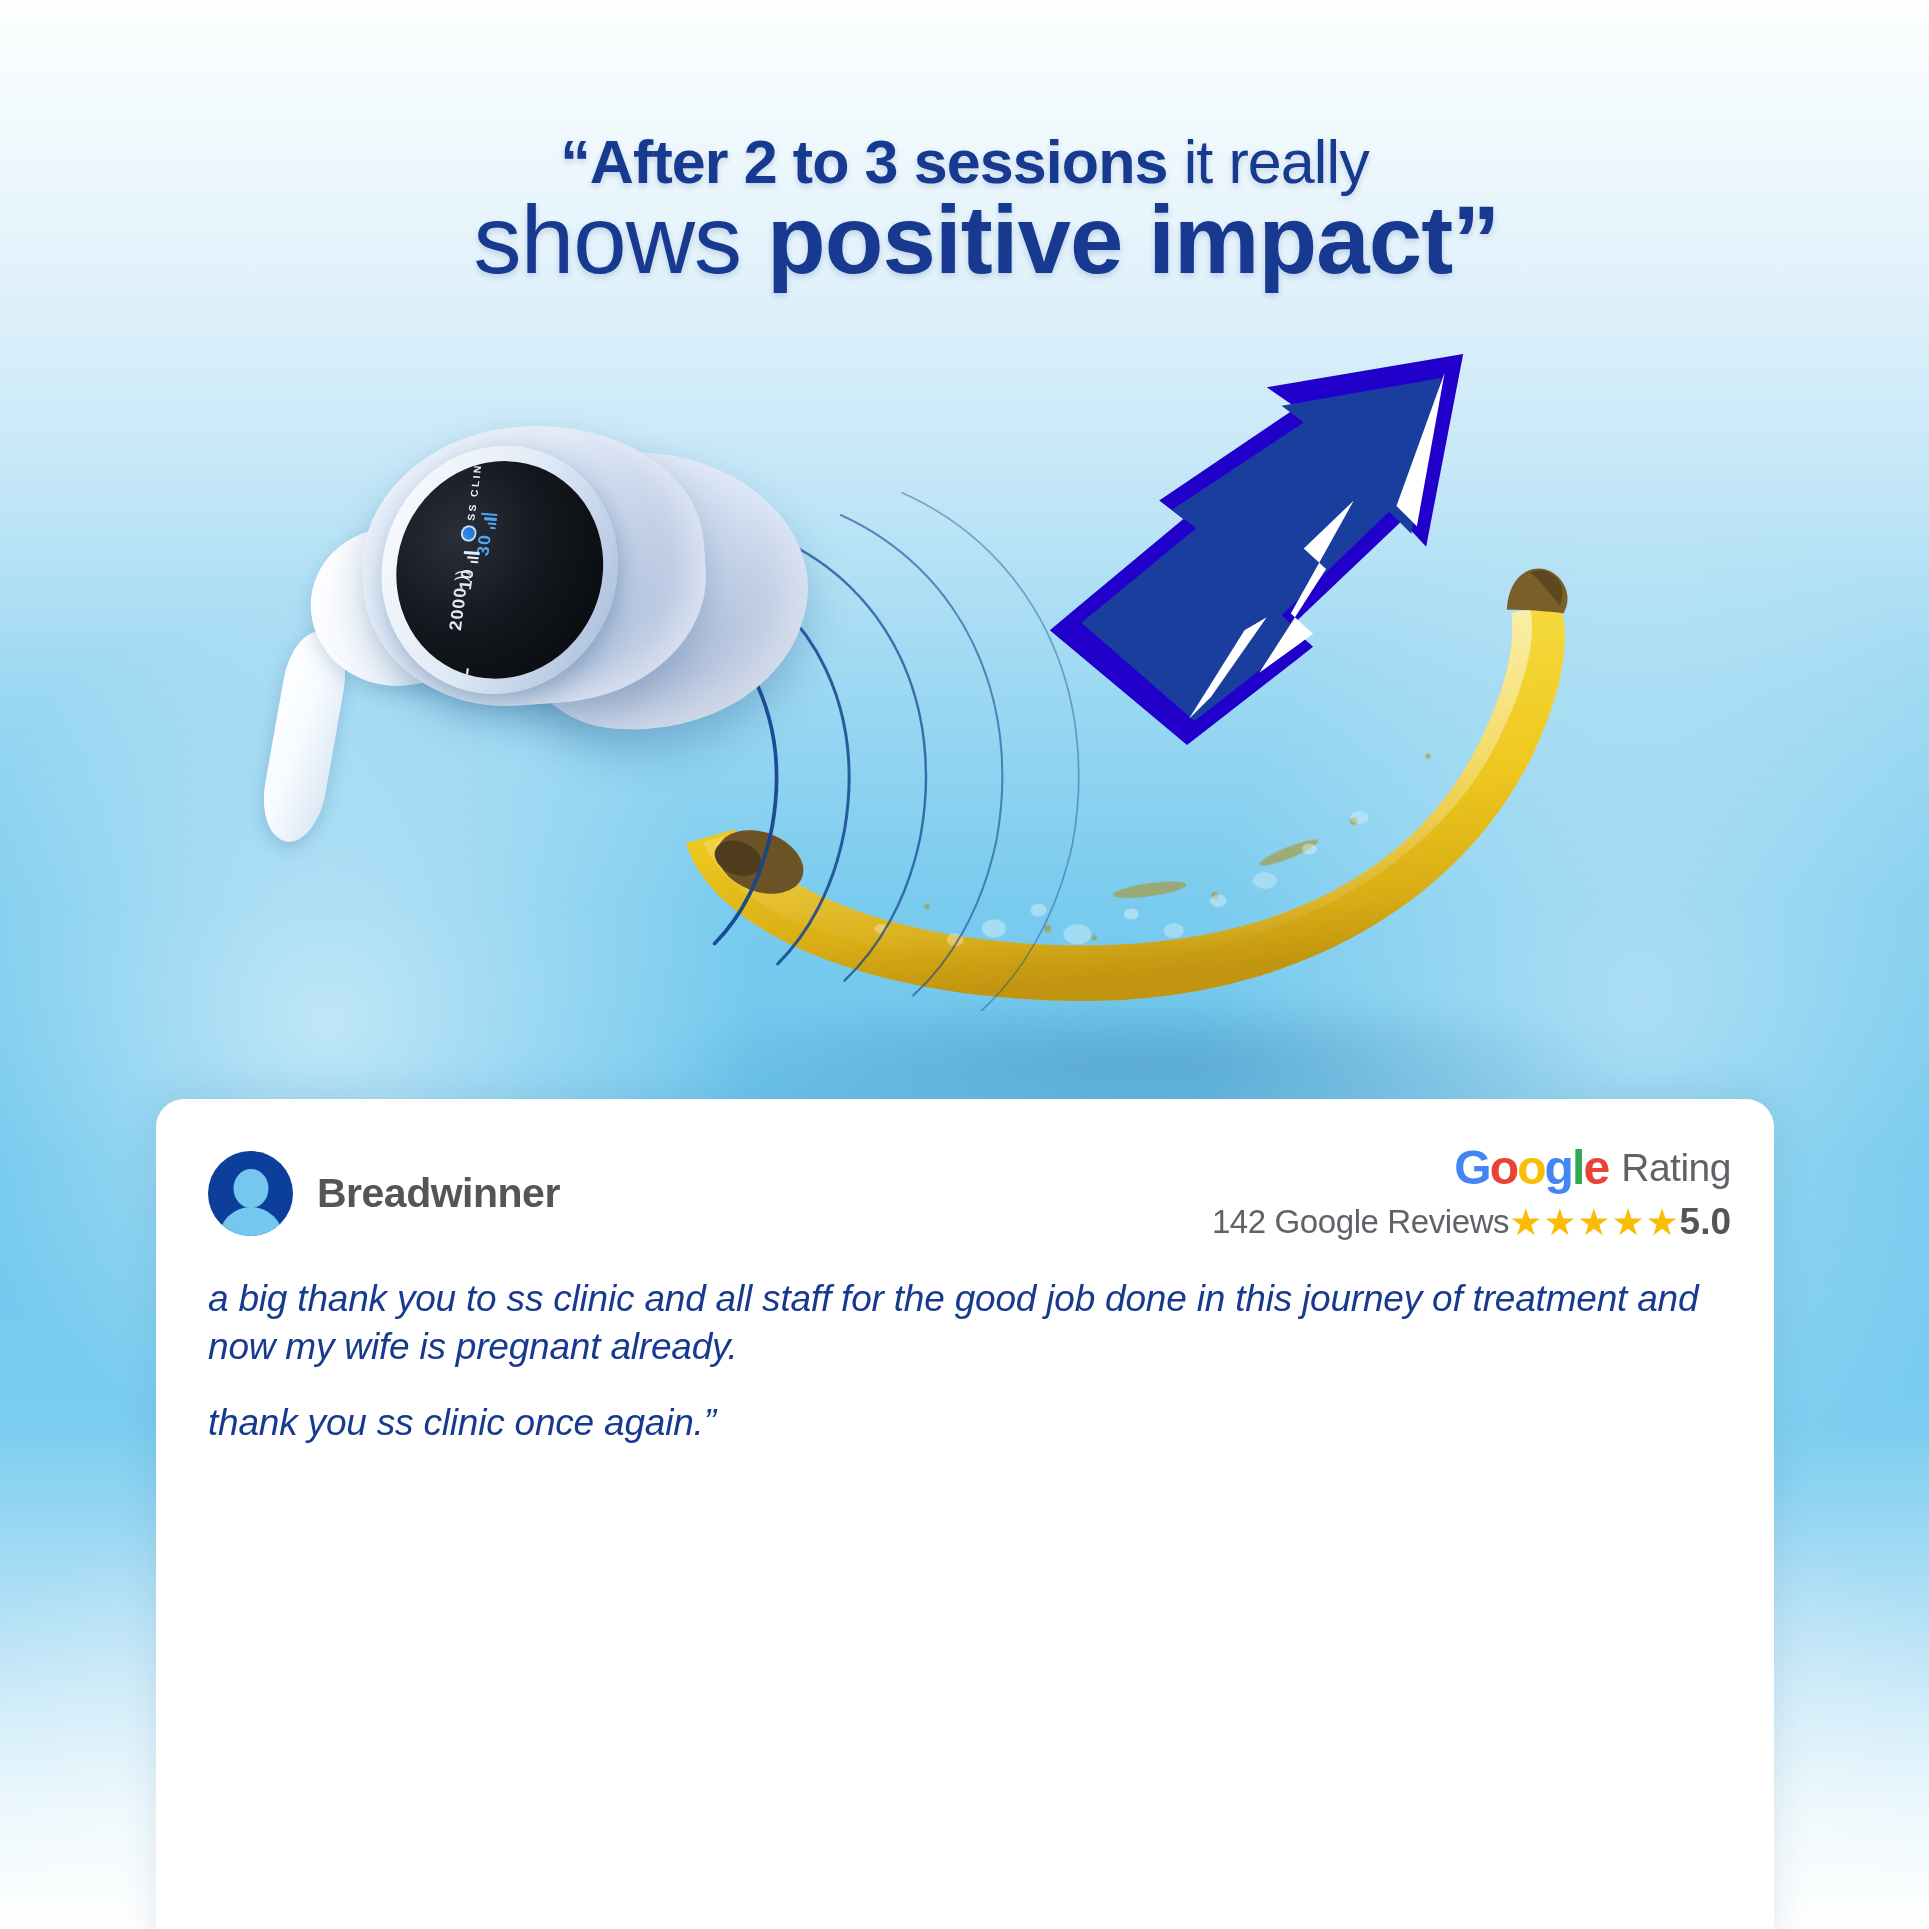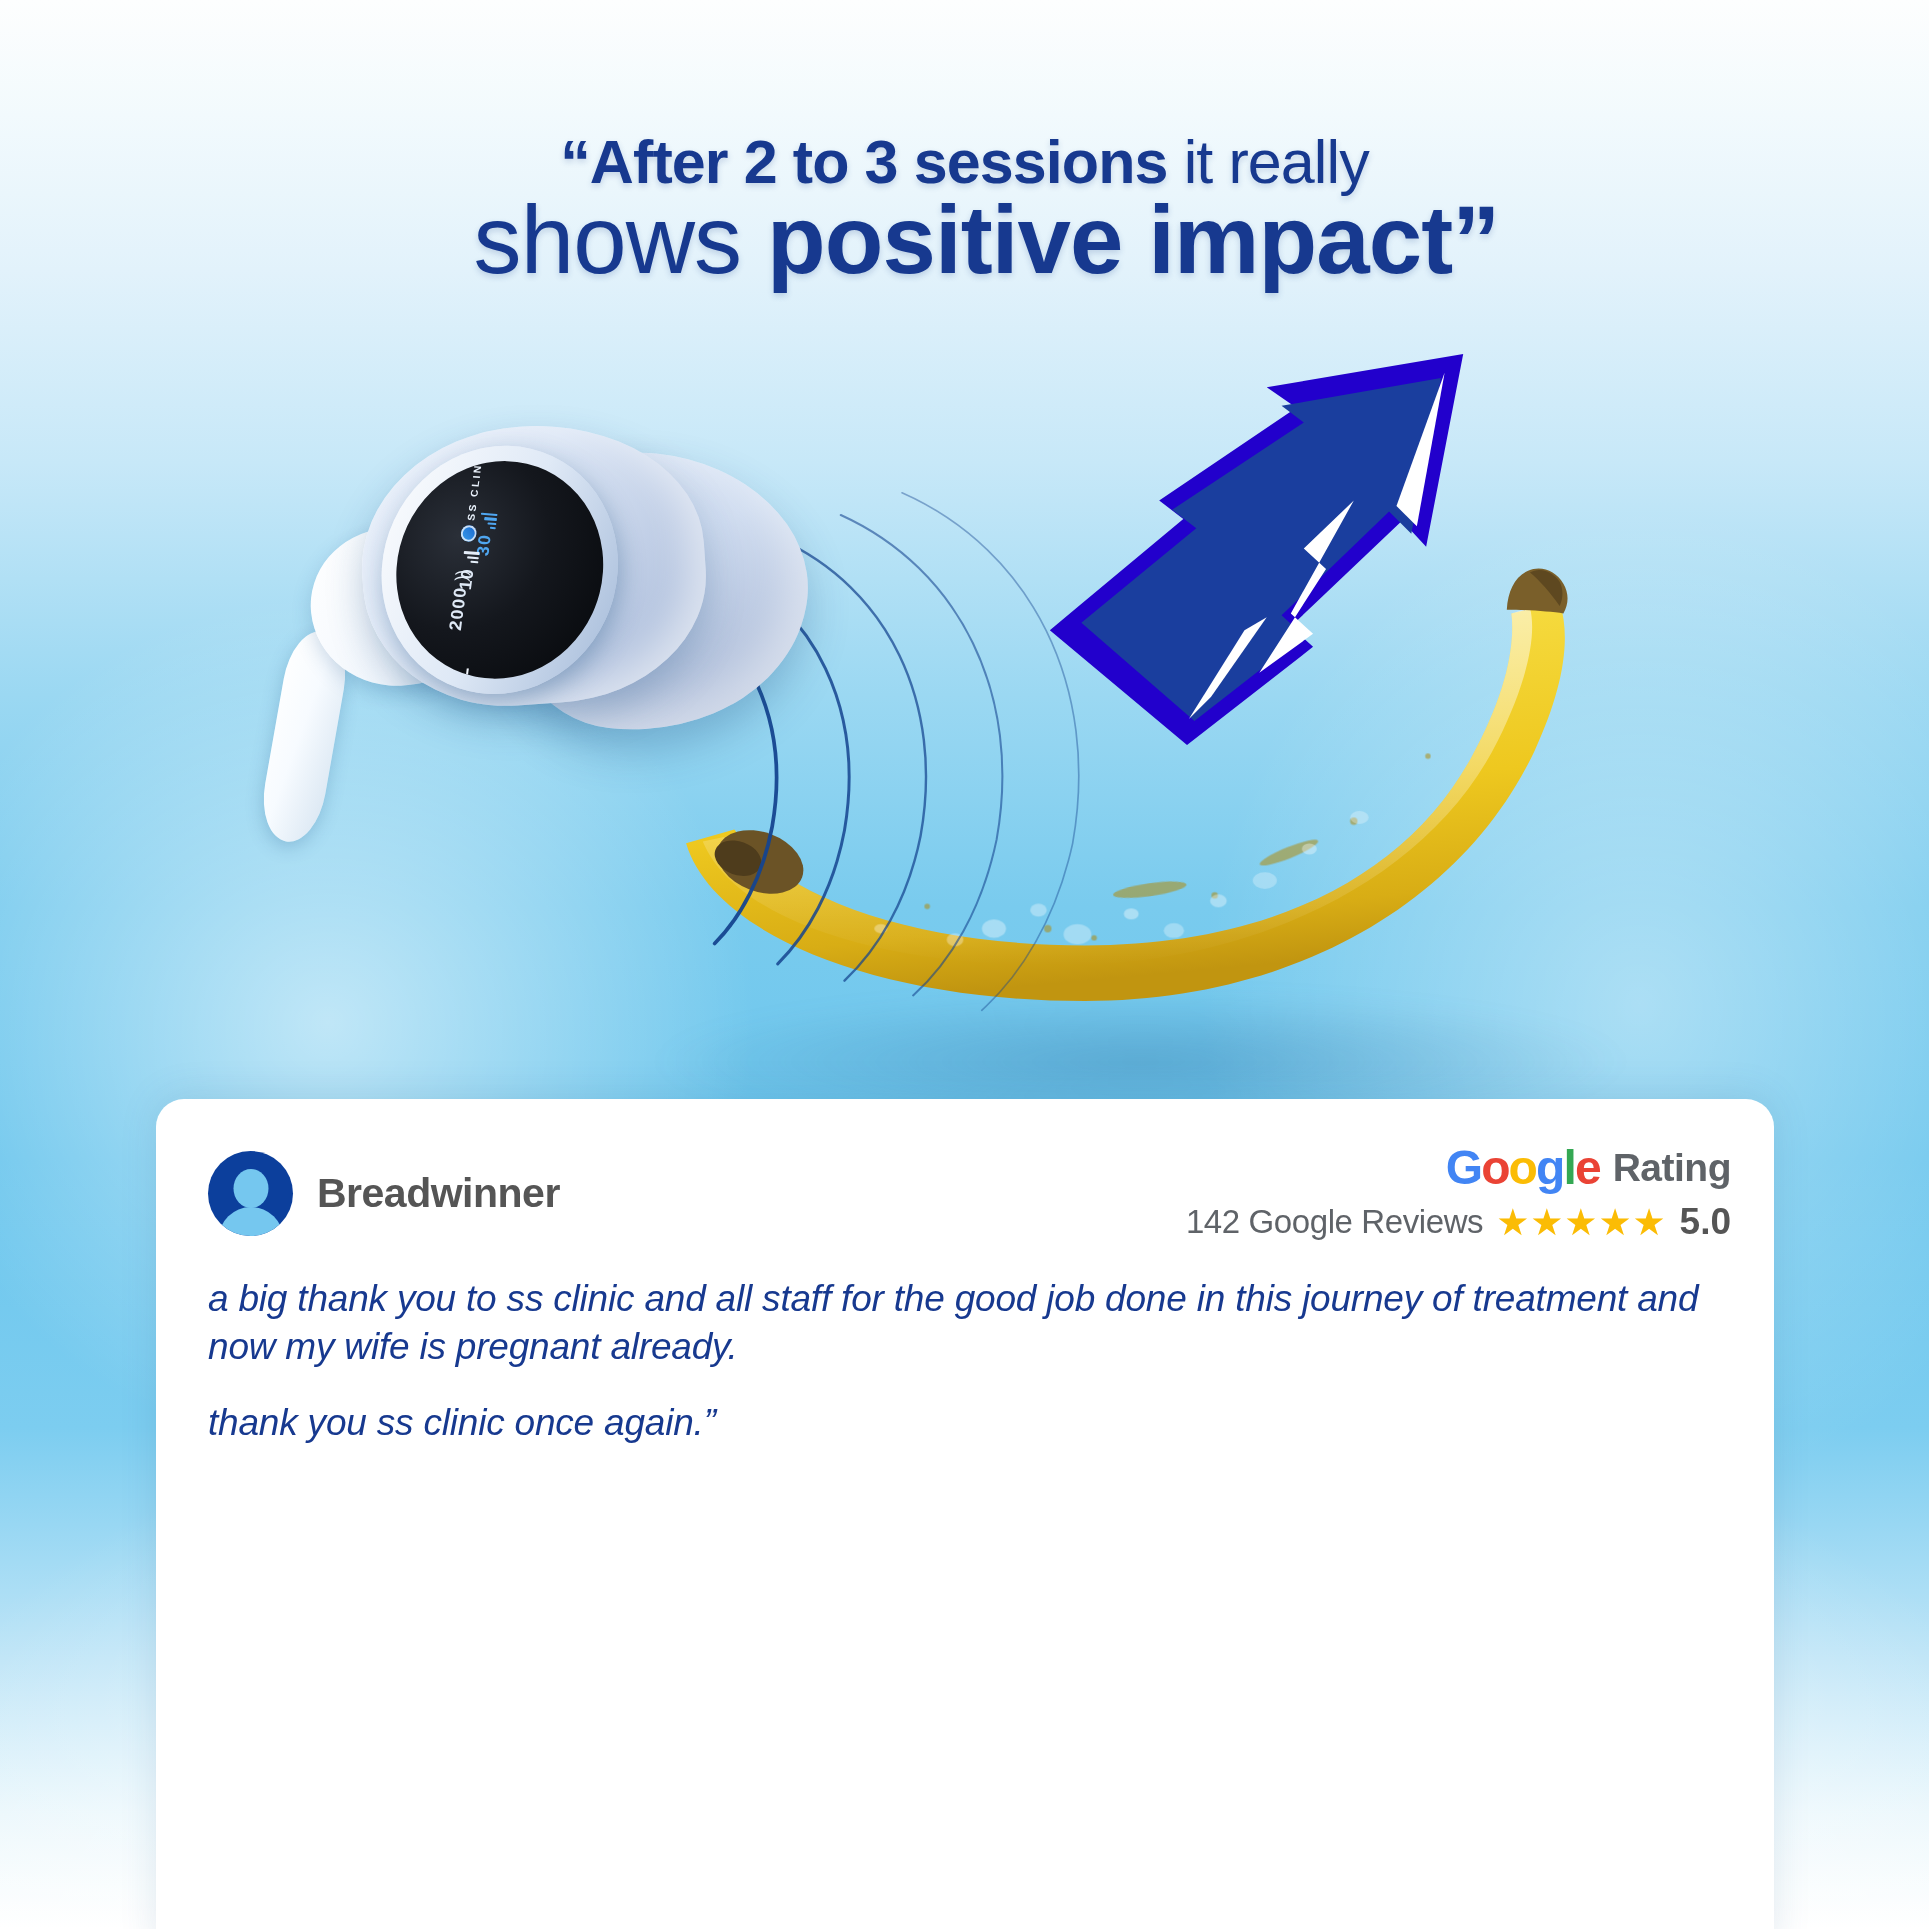--- a/index.html
+++ b/index.html
@@ -113,22 +113,22 @@
   #avatar .head{position:absolute;left:50%;top:17.6px;transform:translateX(-50%);
     width:35px;height:39px;border-radius:50%;background:#75c7ef;}
   #avatar .body{position:absolute;left:50%;top:56px;transform:translateX(-50%);
     width:65px;height:56px;border-radius:33px 33px 0 0;background:#75c7ef;}
   #uname{font-size:41px;font-weight:800;color:#555555;letter-spacing:-0.5px;}
 
   #grate{position:absolute;right:0;top:0;text-align:right;margin-left:44px;}
   #grate-top{display:flex;align-items:center;justify-content:flex-end;gap:13px;}
   #glogo{font-size:48px;font-weight:700;letter-spacing:-1.9px;line-height:1;}
   #glogo span{display:inline;}
-  #rating-word{font-size:39px;color:#5f6368;font-weight:700;letter-spacing:-0.5px;}
-  #grate-bot{display:flex;align-items:center;justify-content:flex-end;gap:13px;margin-top:9.3px;}
+  #rating-word{font-size:39px;color:#5f6368;font-weight:400;letter-spacing:-0.5px;}
+  #grate-bot{display:flex;align-items:center;justify-content:flex-end;margin-top:9.3px;}
   #revcount{font-size:33px;color:#5f6368;letter-spacing:-0.4px;}
   #stars{color:#fbbc05;font-size:37px;letter-spacing:0.9px;line-height:1;}
   #score{font-size:37px;font-weight:800;color:#555555;}
 
   #card-body{position:absolute;left:52px;right:52px;top:176px;}
   .rpara{font-size:37px;line-height:1.30;color:#17398f;font-style:italic;
     font-weight:500;margin:0 0 28px 0;letter-spacing:-0.2px;}
 </style>
 </head>
 <body>

